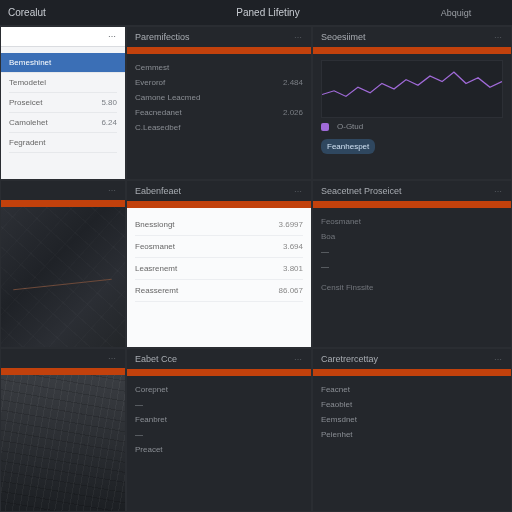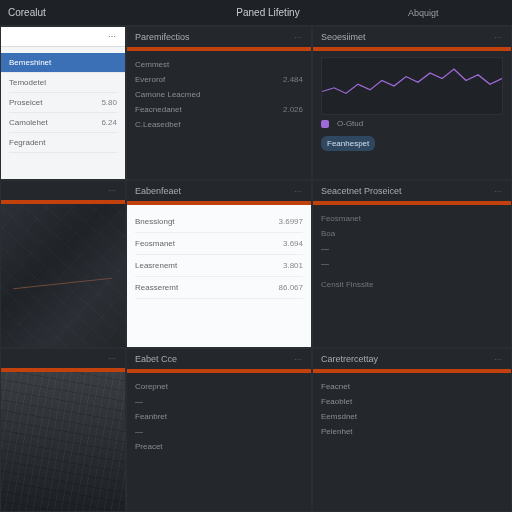--- a/index.html
+++ b/index.html
@@ -1,23 +1,23 @@
 <!DOCTYPE html>
 <html><head>
 <meta charset="utf-8">
 <style>
 *{margin:0;padding:0;box-sizing:border-box;font-family:-apple-system,BlinkMacSystemFont,"Segoe UI",sans-serif}
 body{background:#1a1d21;color:#8a8e94;width:512px;height:512px;overflow:hidden;font-size:9px}
 .topbar{display:flex;height:26px;align-items:center;padding:0 8px;border-bottom:1px solid #2a2d32;background:#1e2126}
 .topbar .title{flex:0 0 120px;color:#c8ccd2;font-size:10px}
 .topbar .center{flex:1;text-align:center;color:#c8ccd2;font-size:10px}
-.topbar .right{flex:0 0 96px;text-align:left;color:#9a9ea4;font-size:9px}
+.topbar .right{flex:0 0 96px;text-align:center;color:#9a9ea4;font-size:9px}
 .grid{display:grid;grid-template-columns:126px 186px 200px;grid-template-rows:154px 168px 164px;height:486px}
 .panel{border:1px solid #2a2d32;background:#24272c;display:flex;flex-direction:column;overflow:hidden}
-.panel-head{display:flex;justify-content:space-between;align-items:center;padding:5px 8px;border-bottom:4px solid #c2410c;color:#a8acb2;font-size:9px}
+.panel-head{display:flex;justify-content:space-between;align-items:center;padding:5px 8px;border-bottom:7px solid #c2410c;color:#a8acb2;font-size:9px}
 .panel-head .dots{color:#5a5e64;font-size:8px;letter-spacing:1px}
 .panel-body{flex:1;padding:6px 8px;overflow:hidden}
 .rowline{display:flex;justify-content:space-between;padding:4px 0;color:#8a8e94;font-size:8px}
 .rowline .v{color:#7a7e84}
 
 .light{background:#f4f5f7;color:#444}
 .light .panel-head{background:#fff;border-bottom:1px solid #dadce0;color:#555}
 .light .rowline{color:#666;border-bottom:1px solid #e6e8eb;padding:5px 0}
 .light .rowline.sel{background:#3b6fb6;color:#fff;margin:0 -8px;padding:5px 8px}
 .light .rowline.sel .v{color:#dce6f4}

